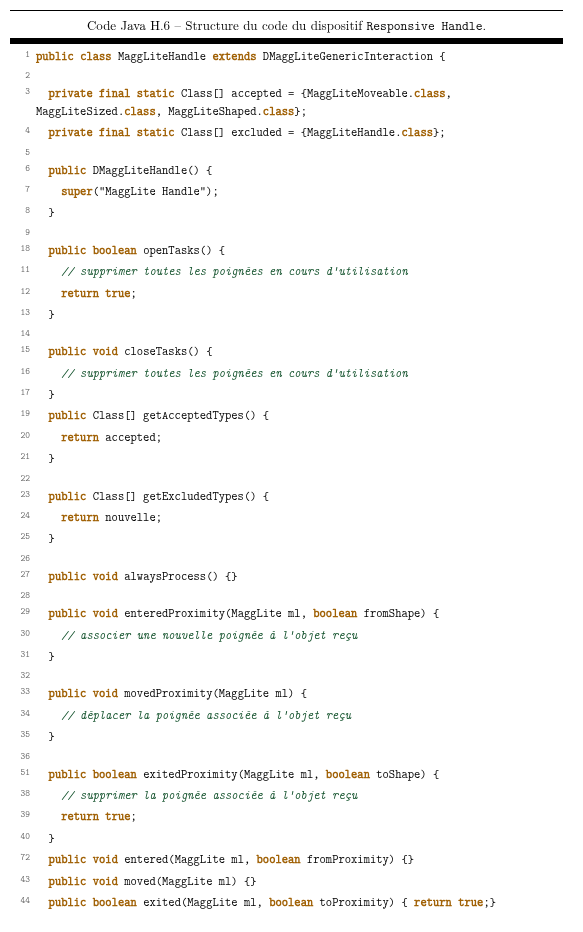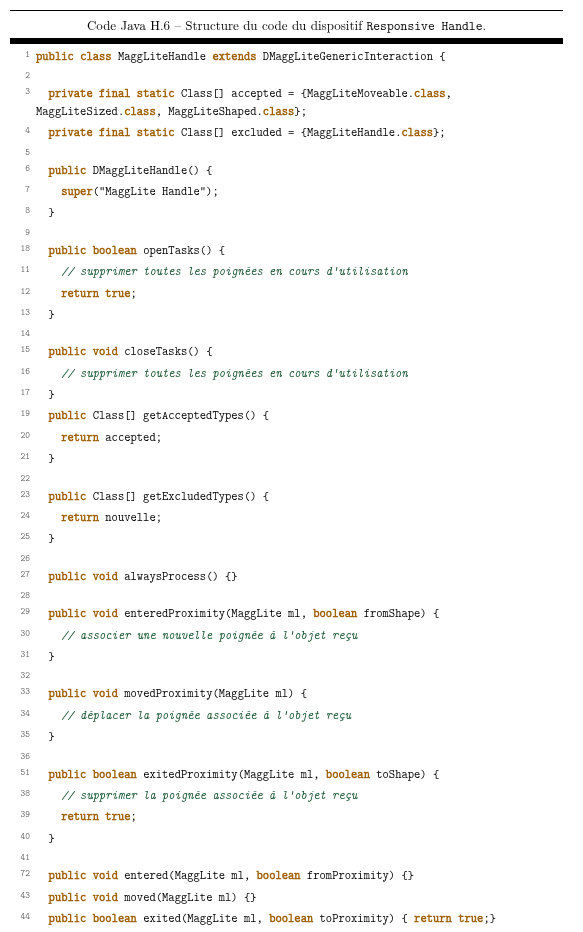--- a/index.html
+++ b/index.html
@@ -209,24 +209,20 @@
         </tr>
     <tr>
           <td class="ln">39</td>
         <td class="cl">    <span class="kw">return</span><span> </span><span class="kw">true</span><span>;</span></td>
         </tr>
     <tr>
           <td class="ln">40</td>
         <td class="cl">  <span>}</span></td>
         </tr>
     <tr>
-          <td class="ln">41</td>
-          <td class="cl"></td>
-        </tr>
-    <tr>
           <td class="ln">72</td>
         <td class="cl">  <span class="kw">public</span> <span class="kw">void</span><span> entered(MaggLite ml, </span><span class="kw">boolean</span><span> fromProximity) {}</span></td>
         </tr>
     <tr>
           <td class="ln">43</td>
         <td class="cl">  <span class="kw">public</span> <span class="kw">void</span><span> moved(MaggLite ml) {}</span></td>
         </tr>
     <tr>
           <td class="ln">44</td>
         <td class="cl">  <span class="kw">public</span> <span class="kw">boolean</span><span> exited(MaggLite ml, </span><span class="kw">boolean</span><span> toProximity) { </span><span class="kw">return</span><span> </span><span class="kw">true</span><span>;}</span></td>

